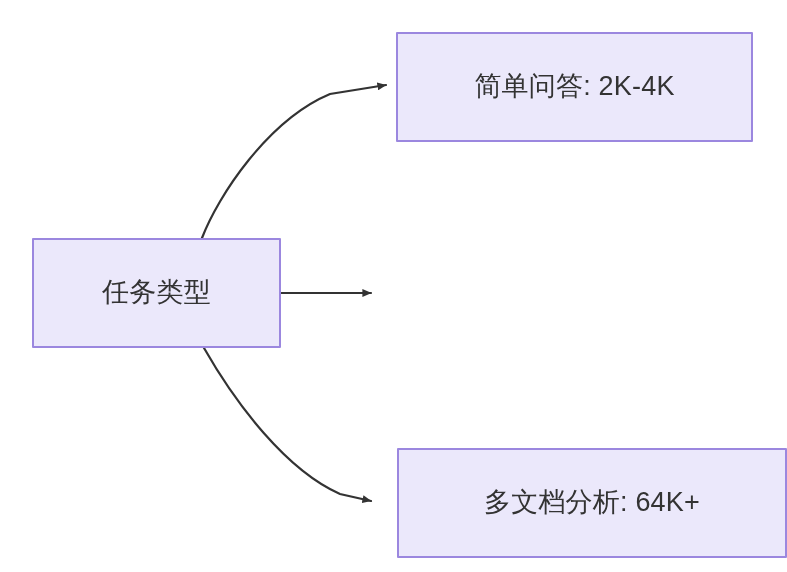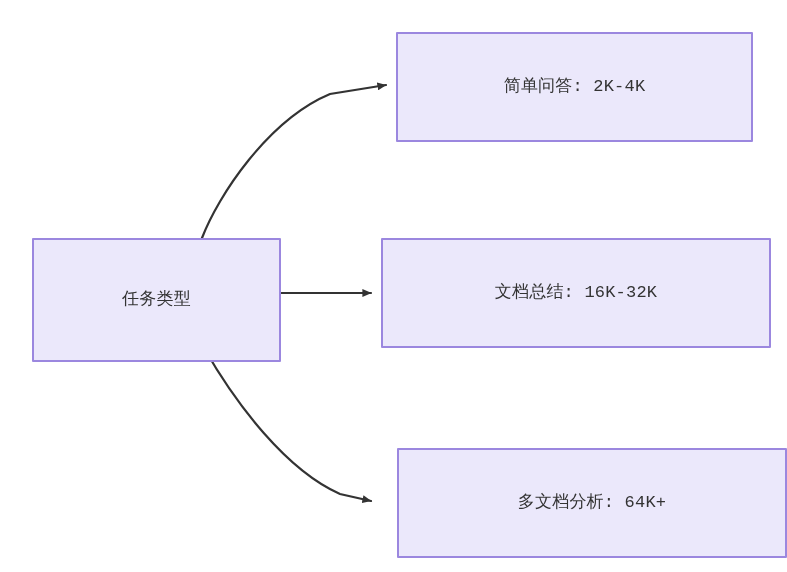--- a/index.html
+++ b/index.html
@@ -35,28 +35,28 @@
     background: #EBE8FB;
     border: 2px solid #9B87DF;
     border-radius: 1px;
     display: flex;
     align-items: center;
     justify-content: center;
     text-align: center;
   }
   .node-label {
     color: #333333;
-    font-size: 17px;
+    font-size: 27px;
     line-height: 1.25;
     letter-spacing: 0.2px;
     white-space: nowrap;
-    font-family: Liberation Mono, monospace;
+    font-family: Liberation Sans, sans-serif;
   }
   
-  #node-task-type   { left: 32px;  top: 238px; width: 249px; height: 124px; }
+  #node-task-type   { left: 32px;  top: 238px; width: 249px; height: 110px; }
   #node-simple-qa   { left: 396px; top: 32px;  width: 357px; height: 110px; }
   #node-doc-summary { left: 381px; top: 238px; width: 390px; height: 110px; }
   #node-multi-doc   { left: 381px; top: 448px; width: 390px; height: 110px; margin-left: 16px; }
 </style>
 </head>
 <body>
 
 <div id="diagram-canvas">
 
   <svg class="edge-layer" width="787" height="572" viewBox="0 0 787 572" xmlns="http://www.w3.org/2000/svg">
@@ -74,21 +74,18 @@
   </svg>
 
   <div class="node" id="node-task-type">
     <span class="node-label">任务类型</span>
   </div>
 
   <div class="node" id="node-simple-qa">
     <span class="node-label">简单问答: 2K-4K</span>
   </div>
 
-  <div class="node" id="node-doc-summary">
-    <span class="node-label">文档总结: 16K-32K</span>
-  </div>
 
   <div class="node" id="node-multi-doc">
     <span class="node-label">多文档分析: 64K+</span>
   </div>
 
 </div>
 
 </body></html>

